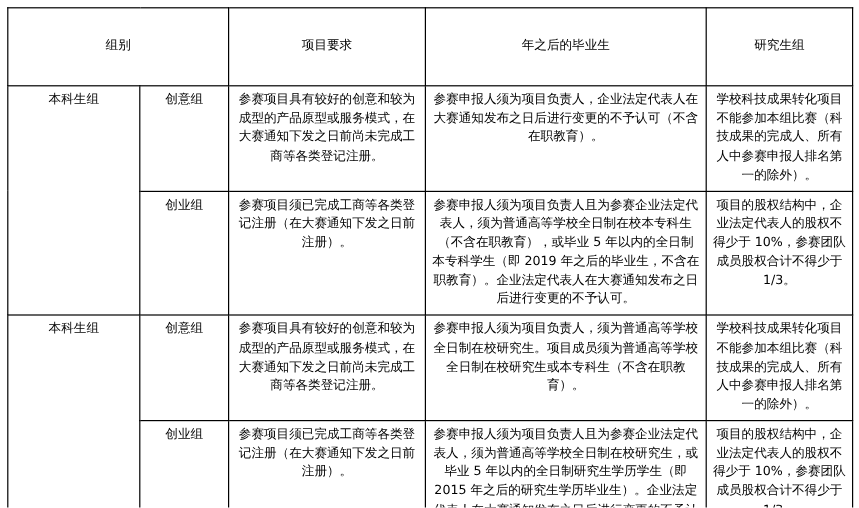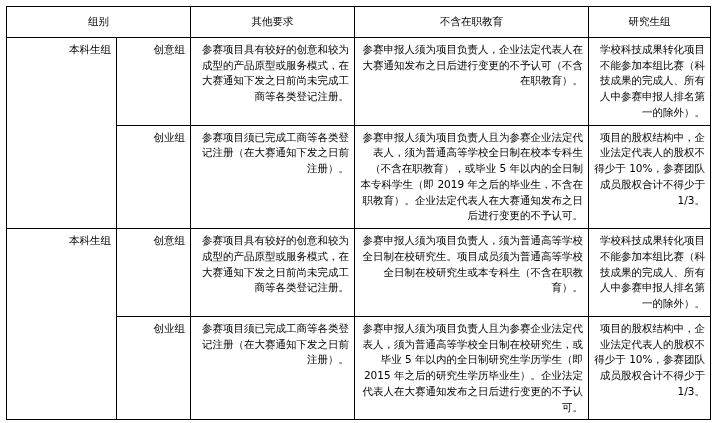--- a/index.html
+++ b/index.html
@@ -24,28 +24,28 @@
     width: 704px;
     border: 1px solid #000;
   }
   table.req-table td, table.req-table th {
     border: 1px solid #000;
     vertical-align: top;
     padding: 4px 5px 4px 5px;
     font-size: 10.5px;
     line-height: 1.5;
     font-weight: normal;
-    text-align: right;
+    text-align: center;
   }
   thead td {
     text-align: center !important;
     font-weight: bold;
     font-size: 11px;
     vertical-align: middle !important;
-    padding: 7px 4px !important;
+    padding: 24px 4px !important;
   }
   td.group-name {
     text-align: center;
     vertical-align: middle;
     font-weight: bold;
     font-size: 11.5px;
   }
   td.sub-name {
     text-align: center;
     vertical-align: middle;
@@ -70,22 +70,22 @@
     <colgroup>
       <col class="c-group">
       <col class="c-sub">
       <col class="c-proj">
       <col class="c-lead">
       <col class="c-other">
     </colgroup>
     <thead>
       <tr>
         <td colspan="2">组别</td>
-        <td>其他要求</td>
-        <td>不含在职教育</td>
+        <td>项目要求</td>
+        <td>年之后的毕业生</td>
         <td>研究生组</td>
       </tr>
     </thead>
     <tbody>
 
       <tr>
         <td class="group-name" rowspan="2">本科生组</td>
         <td class="sub-name">创意组</td>
         <td class="cell-text">参赛项目具有较好的创意和较为成型的产品原型或服务模式，在大赛通知下发之日前尚未完成工商等各类登记注册。</td>
         <td class="cell-text">参赛申报人须为项目负责人，企业法定代表人在大赛通知发布之日后进行变更的不予认可（不含在职教育）。</td>

